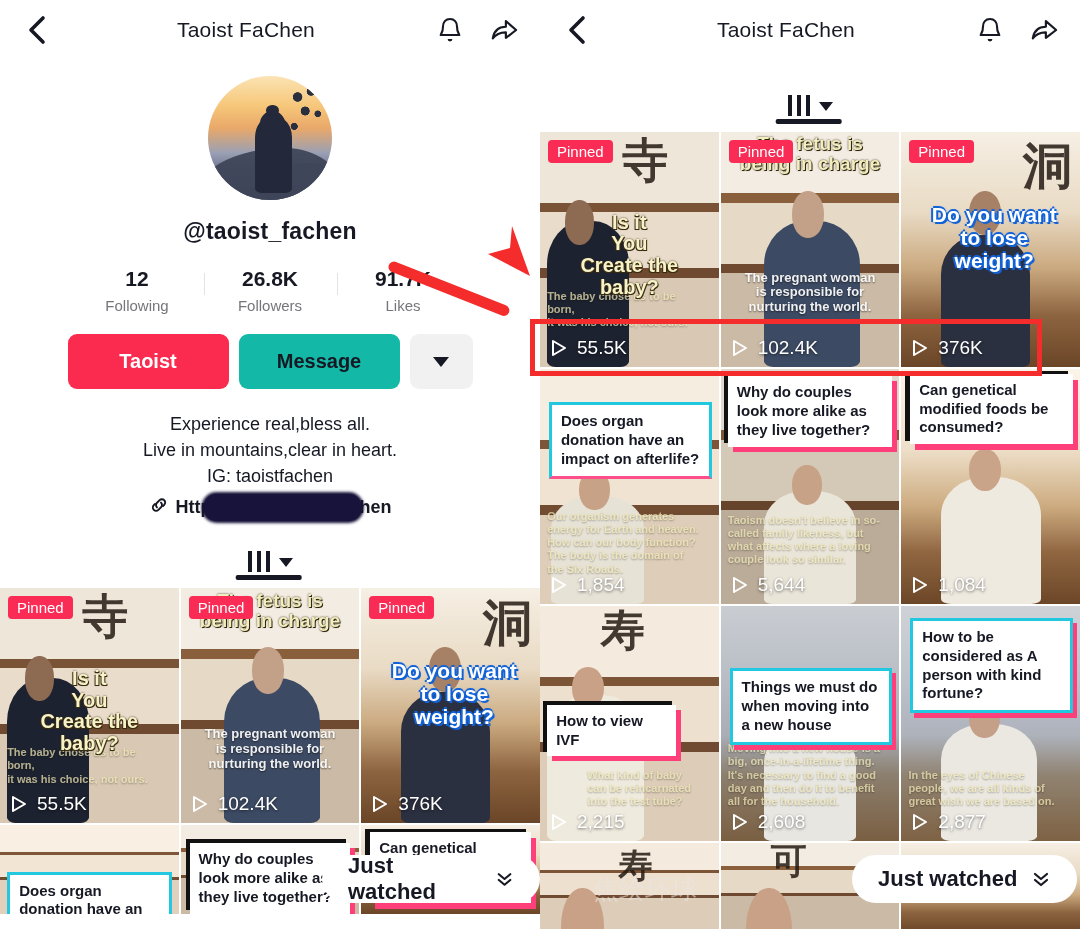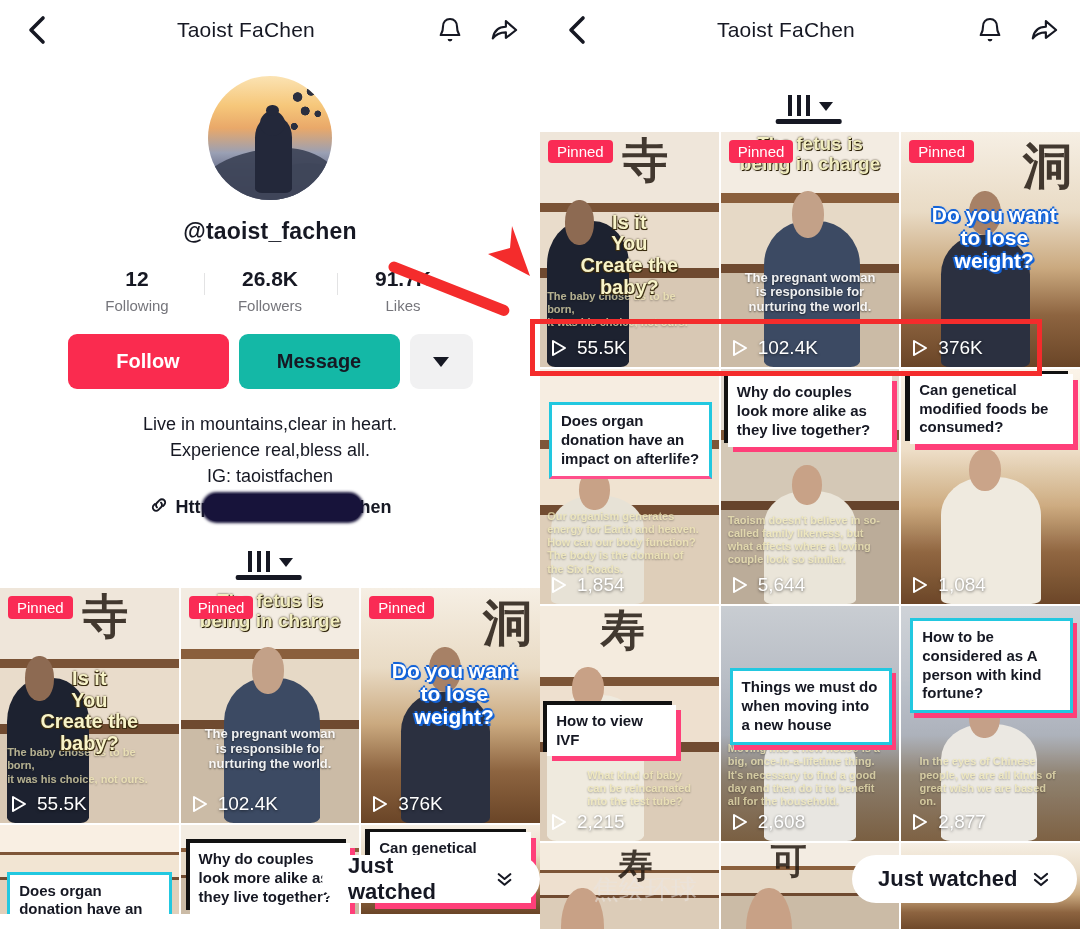--- a/index.html
+++ b/index.html
@@ -250,30 +250,30 @@
           <div class="stat-num">26.8K</div>
           <div class="stat-lbl">Followers</div>
         </div>
         <div class="stat">
           <div class="stat-num">91.7K</div>
           <div class="stat-lbl">Likes</div>
         </div>
       </div>
 
       <div class="actions">
-        <button class="btn-follow">Follow</button>
+        <button class="btn-follow">Taoist</button>
         <button class="btn-message">Message</button>
         <button class="btn-more">
           <span class="caret-dn"></span>
         </button>
       </div>
 
       <div class="bio">
+        <div class="bio-line">Experience real,bless all.</div>
         <div class="bio-line">Live in mountains,clear in heart.</div>
-        <div class="bio-line">Experience real,bless all.</div>
         <div class="bio-line">IG: taoistfachen</div>
       </div>
 
       <div class="link-row">
         <span>
           <svg width="20" height="20" viewBox="0 0 20 20">
               <path d="M8 12.4 a3.2 3.2 0 0 1 0-4.6 l2.6-2.6 a3.2 3.2 0 0 1 4.6 4.6 l-1.2 1.2" fill="none" stroke="#161823" stroke-width="1.9" stroke-linecap="round"></path>
               <path d="M12 7.6 a3.2 3.2 0 0 1 0 4.6 l-2.6 2.6 a3.2 3.2 0 0 1-4.6-4.6 l1.2-1.2" fill="none" stroke="#161823" stroke-width="1.9" stroke-linecap="round"></path>
             </svg>
         </span>
@@ -542,21 +542,21 @@
             </svg>
           <span>2,608</span>
         </div>
       </div>
 
       <div class="vcell">
         <div class="vbg shelf cool" style="filter:brightness(1.03)"></div>
         <div class="person-fig" style="left:22%;width:54%;height:50%;background:#ebe8e2;"></div>
         <div class="person-head" style="left:38%;bottom:44%;width:17%;height:17%;background:#c5a088;"></div>
         <div class="cap-card bd-cyan2" style="left:5%;right:4%;top:5%;">How to be considered as A person with kind fortune?</div>
-        <div class="cap-faint" style="bottom:14%;margin-left:11px;">In the eyes of Chinese people,
+        <div class="cap-faint" style="bottom:14%;">In the eyes of Chinese people,
 we are all kinds of great wish
 we are based on.</div>
         <div class="views">
           <svg width="18" height="18" viewBox="0 0 18 18">
               <path d="M3 2 L15 9 L3 16 Z" fill="none" stroke="#fff" stroke-width="2" stroke-linejoin="round"></path>
             </svg>
           <span>2,877</span>
         </div>
       </div>
 

